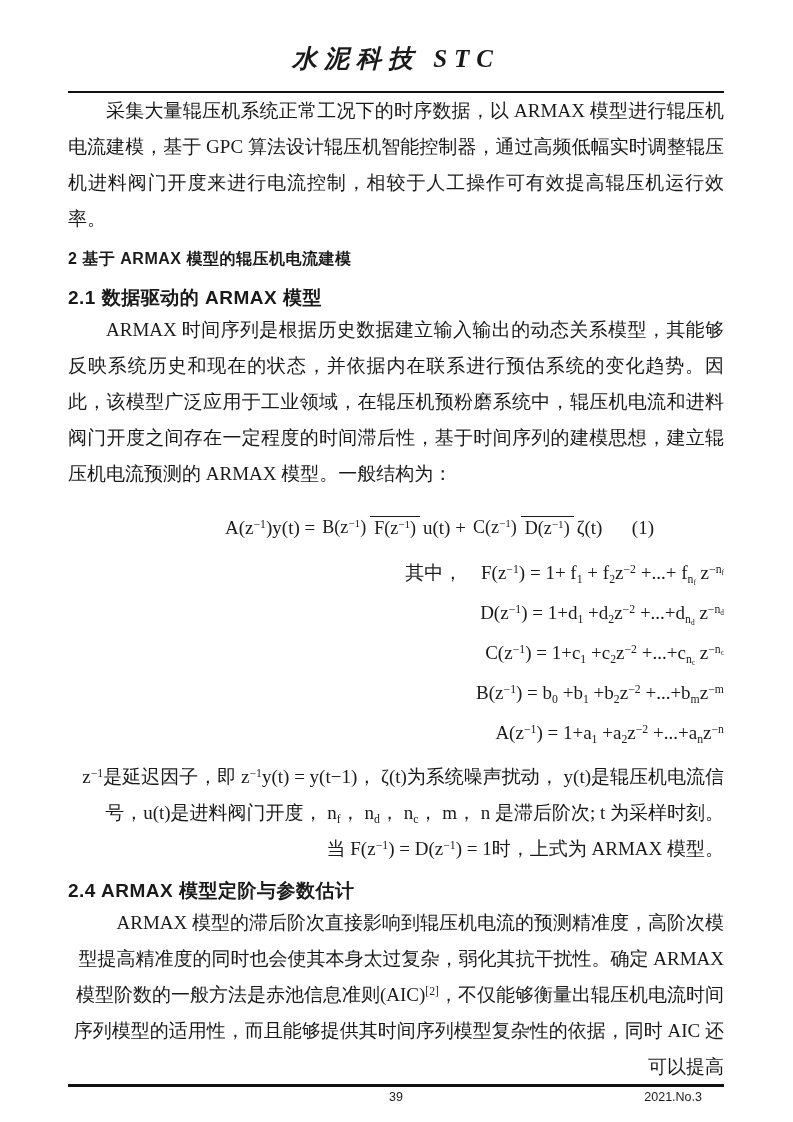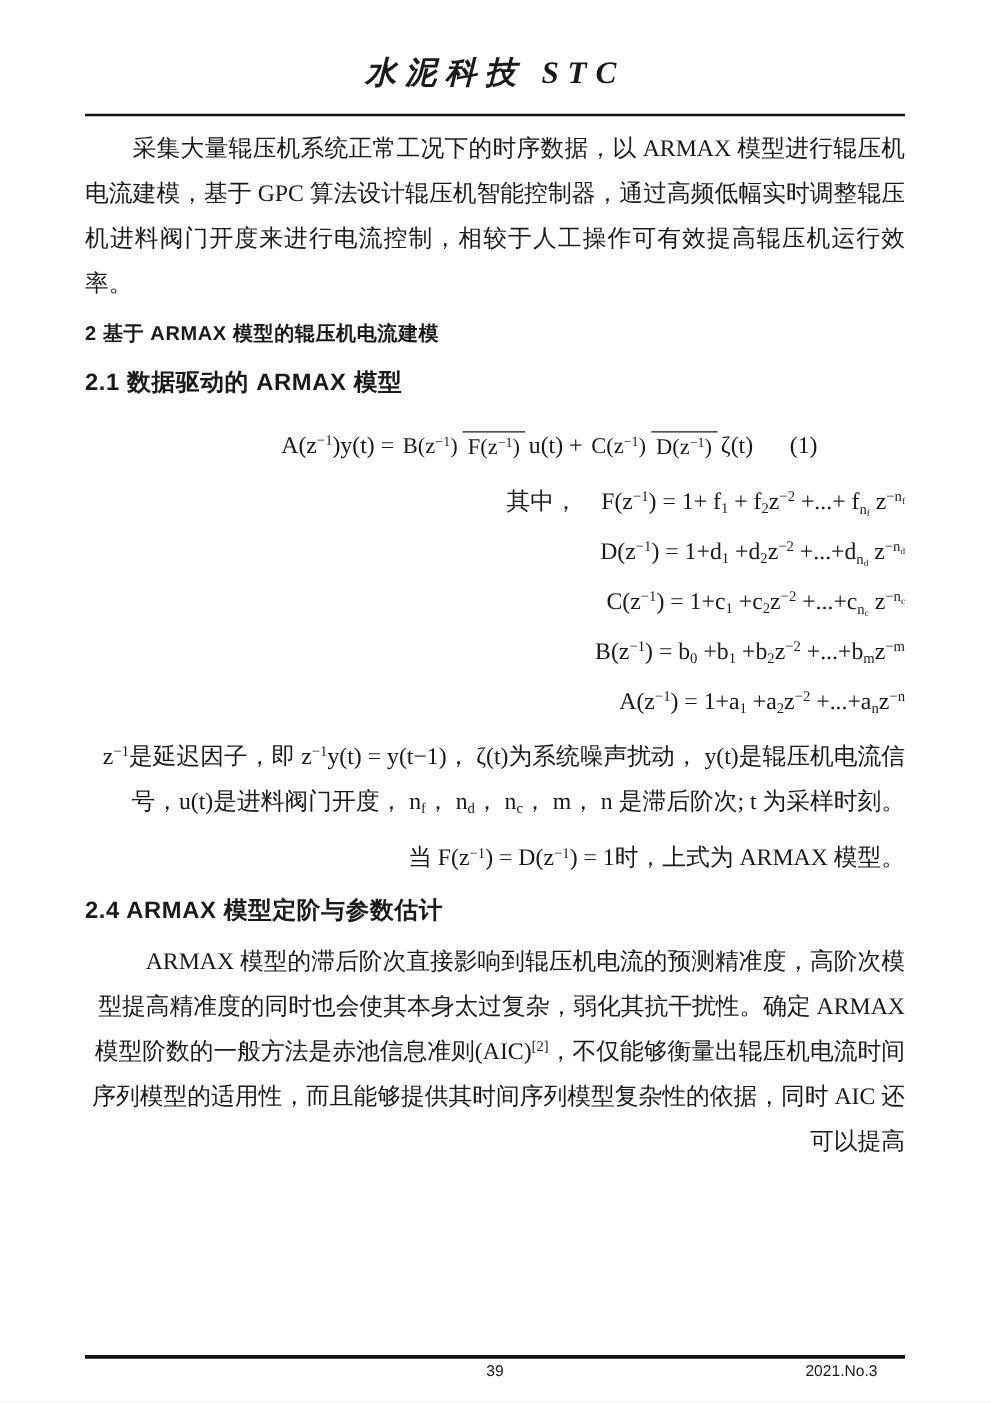--- a/index.html
+++ b/index.html
@@ -25,21 +25,20 @@
     line-height: 34px;
     letter-spacing: 7px;
   }
   .header-rule {
     margin-top: 15px;
     height: 2px;
     background: #111;
   }
 
   .body-para {
-    margin-top: 9px;
     font-size: 19px;
     line-height: 36px;
     text-align: justify;
   }
   .indent { text-indent: 2em; }
 
   h2.sec-heading {
     margin-top: 7px;
     font-family: "Liberation Sans", sans-serif;
     font-size: 16px;
@@ -125,20 +124,21 @@
       <div class="journal-title">水泥科技 STC</div>
       <div class="header-rule"></div>
     </div>
 
     <p class="body-para indent">采集大量辊压机系统正常工况下的时序数据，以 ARMAX 模型进行辊压机电流建模，基于 GPC 算法设计辊压机智能控制器，通过高频低幅实时调整辊压机进料阀门开度来进行电流控制，相较于人工操作可有效提高辊压机运行效率。</p>
 
     <h2 class="sec-heading">2 基于 ARMAX 模型的辊压机电流建模</h2>
 
     <h3 class="subsec-heading">2.1 数据驱动的 ARMAX 模型</h3>
 
+    <p class="body-para indent">ARMAX 时间序列是根据历史数据建立输入输出的动态关系模型，其能够反映系统历史和现在的状态，并依据内在联系进行预估系统的变化趋势。因此，该模型广泛应用于工业领域，在辊压机预粉磨系统中，辊压机电流和进料阀门开度之间存在一定程度的时间滞后性，基于时间序列的建模思想，建立辊压机电流预测的 ARMAX 模型。一般结构为：</p>
 
     <div class="eq1-row m">
       <span>A(z<sup>−1</sup>)y(t) =</span>
       <span class="frac">
         <span class="num">B(z<sup>−1</sup>)</span>
         <span class="den">F(z<sup>−1</sup>)</span>
       </span>
       <span>u(t) +</span>
       <span class="frac">
         <span class="num">C(z<sup>−1</sup>)</span>

